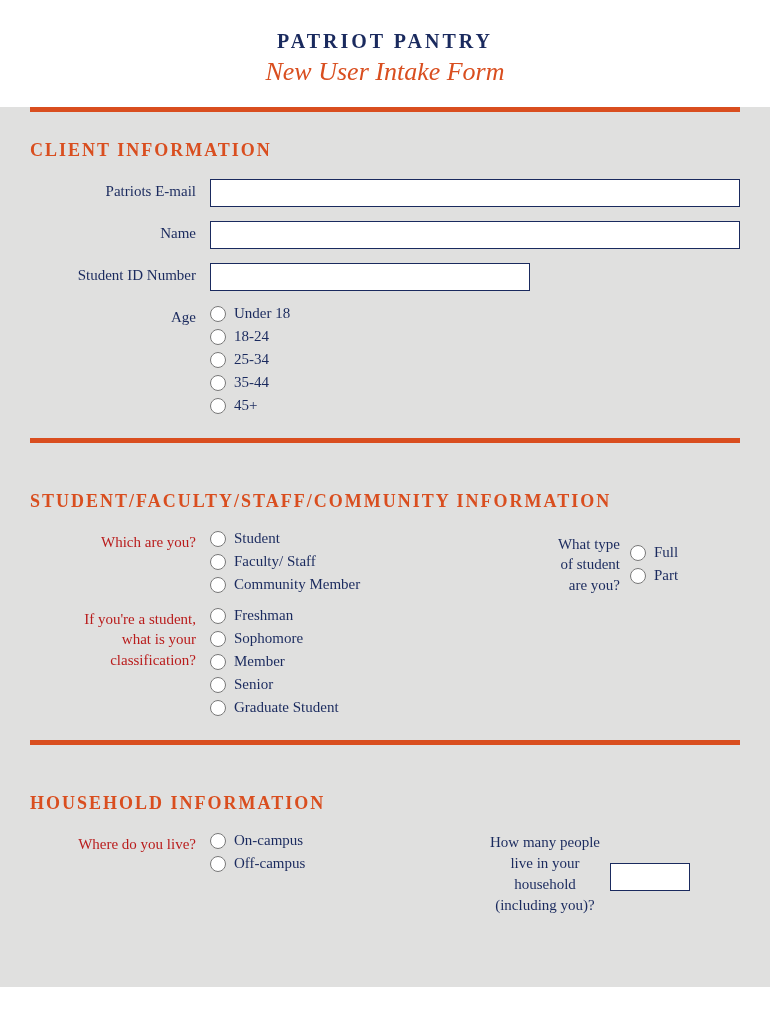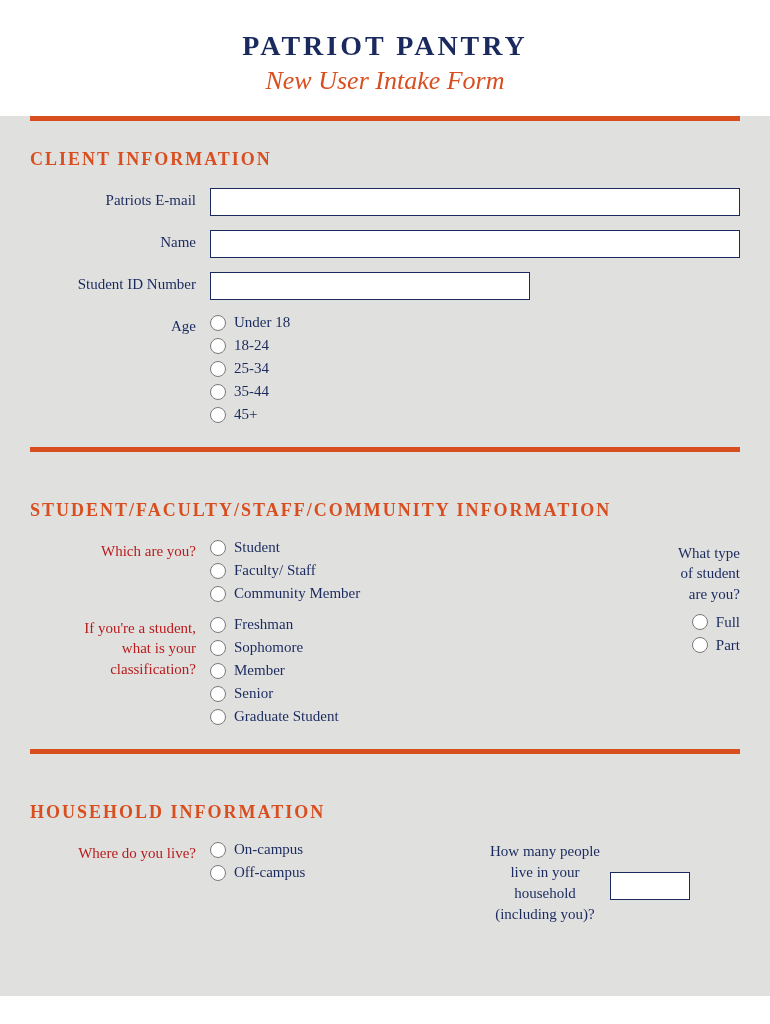--- a/index.html
+++ b/index.html
@@ -9,21 +9,21 @@
       background: #fff;
       font-family: Georgia, 'Times New Roman', serif;
       color: #1a2a5e;
     }
     .header {
       text-align: center;
       padding: 30px 20px 20px;
       background: #fff;
     }
     .header-title {
-      font-size: 28px;
+      font-size: 20px;
       font-weight: bold;
       letter-spacing: 3px;
       color: #1a2a5e;
       text-transform: uppercase;
     }
     .header-subtitle {
       font-size: 26px;
       color: #d94e1f;
       font-style: italic;
       margin-top: 4px;
@@ -142,24 +142,23 @@
       min-width: 180px;
       text-align: right;
       padding-right: 14px;
       font-size: 15px;
       color: #b91c1c;
       line-height: 1.35;
       padding-top: 2px;
     }
     .type-of-student-section {
       display: flex;
-      align-items: flex-end;
+      align-items: center;
       gap: 10px;
       margin-top: 4px;
-      flex-direction: column;
     }
     .type-label-block {
       text-align: right;
       font-size: 15px;
       color: #1a2a5e;
       line-height: 1.35;
       width: 90px;
     }
     .top-divider {
       height: 5px;

